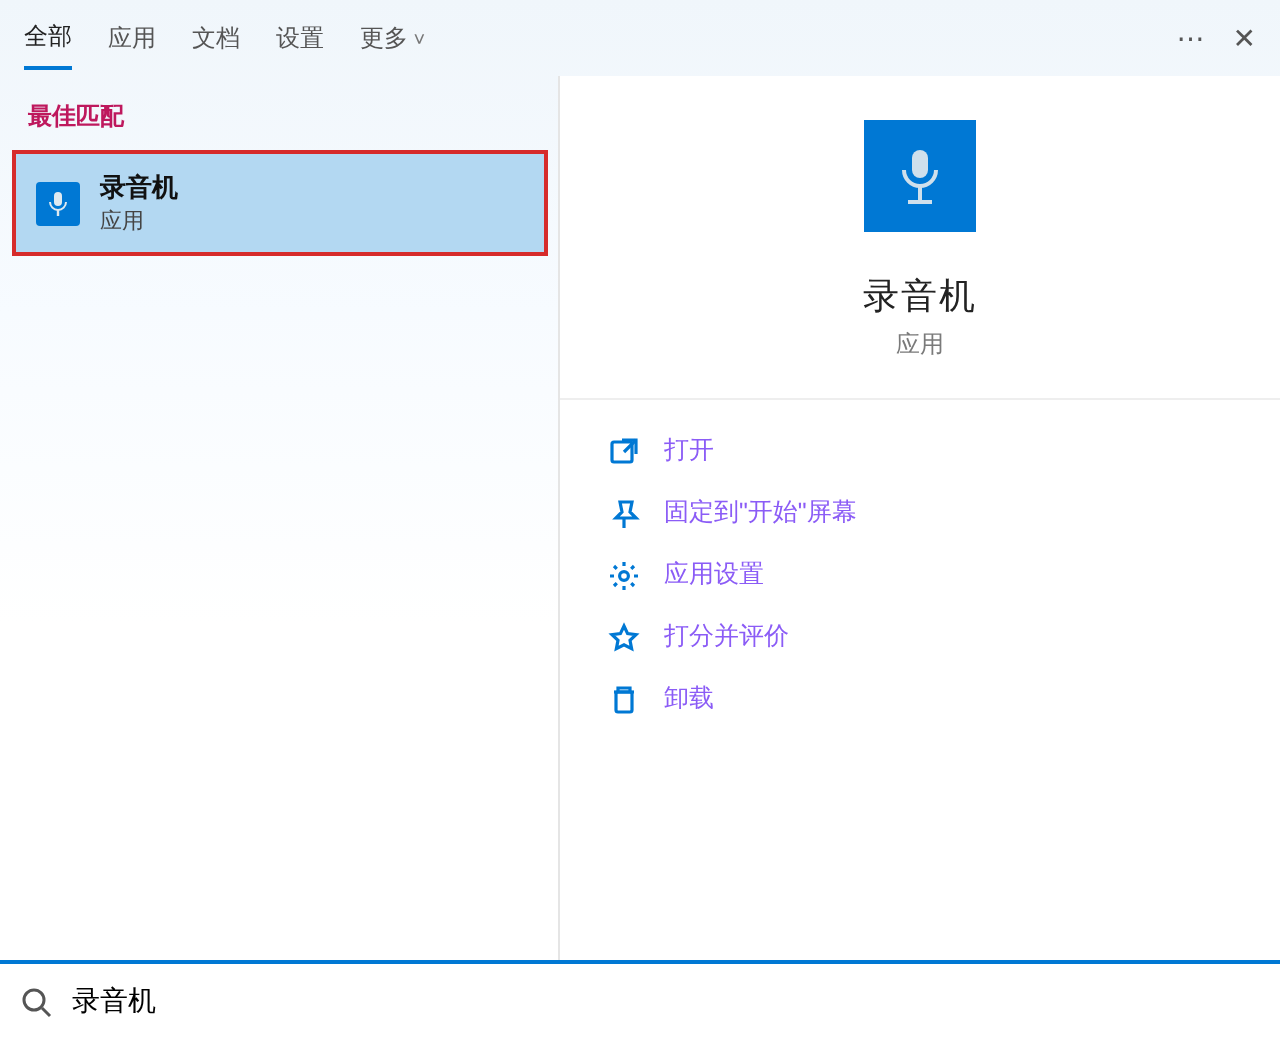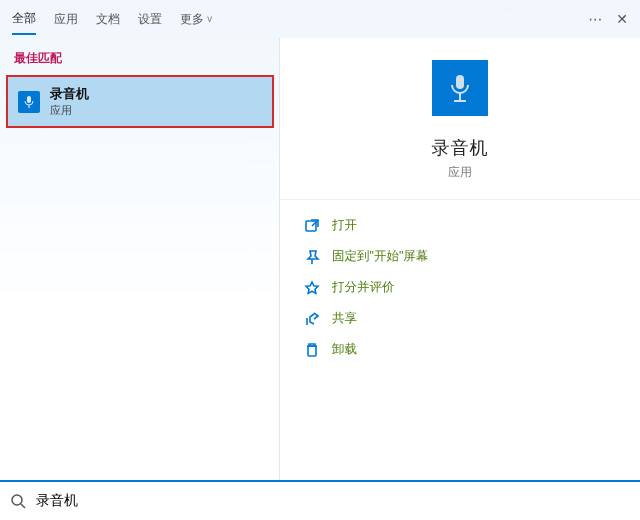--- a/index.html
+++ b/index.html
@@ -101,21 +101,21 @@
 
   .actions {
     padding: 10px 4px;
     display:flex; flex-direction:column;
   }
   .action {
     display:flex; align-items:center;
     gap: 12px;
     padding: 7px 20px;
     font-size: 12.5px;
-    color: #4d7c0f;
+    color: #8b5cf6;
     cursor: pointer;
     text-align: center;
   }
   .action .ico {
     width:16px; height:16px;
     display:flex; align-items:center; justify-content:center;
     color:#0078D4;
   }
   .action .ico svg { stroke:#0078D4; fill:none; stroke-width:1.6; }
 
@@ -209,40 +209,39 @@
         <span class="ico">
           <svg width="16" height="16" viewBox="0 0 16 16">
               <path d="M6 2h6l-1 5 3 3H4l3-3-1-5z"></path>
               <path d="M8 10v5"></path>
             </svg>
         </span>
         <span>固定到"开始"屏幕</span>
       </div>
 
 
+      <div class="action">
+        <span class="ico">
+          <svg width="16" height="16" viewBox="0 0 16 16">
+              <circle cx="8" cy="8" r="2.2"></circle>
+              <path d="M8 1v2M8 13v2M1 8h2M13 8h2M3 3l1.4 1.4M11.6 11.6 13 13M13 3l-1.4 1.4M4.4 11.6 3 13"></path>
+            </svg>
+        </span>
+        <span>应用设置</span>
+      </div>
 
       <div class="action">
         <span class="ico">
           <svg width="16" height="16" viewBox="0 0 16 16">
               <path d="M8 2l1.8 3.8 4.2.5-3 2.9.8 4.1L8 11.4l-3.8 1.9.8-4.1-3-2.9 4.2-.5L8 2z"></path>
             </svg>
         </span>
         <span>打分并评价</span>
       </div>
 
-      <div class="action">
-        <span class="ico">
-          <svg width="16" height="16" viewBox="0 0 16 16">
-              <path d="M10 3 6 6v5l4 2"></path>
-              <path d="M3 14V7"></path>
-              <path d="M10 2l4 3-4 3"></path>
-            </svg>
-        </span>
-        <span>共享</span>
-      </div>
 
       <div class="action">
         <span class="ico">
           <svg width="16" height="16" viewBox="0 0 16 16">
               <path d="M3 4h10"></path>
               <path d="M5 4V2h6v2"></path>
               <rect x="4" y="4" width="8" height="10" rx="1"></rect>
             </svg>
         </span>
         <span>卸载</span>

